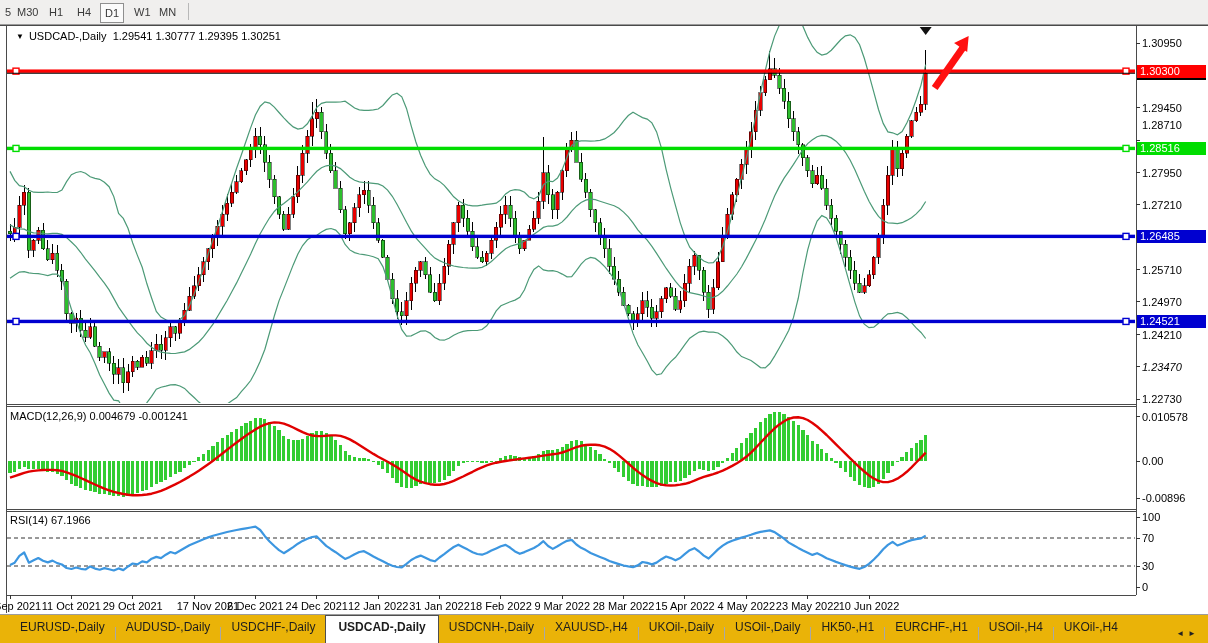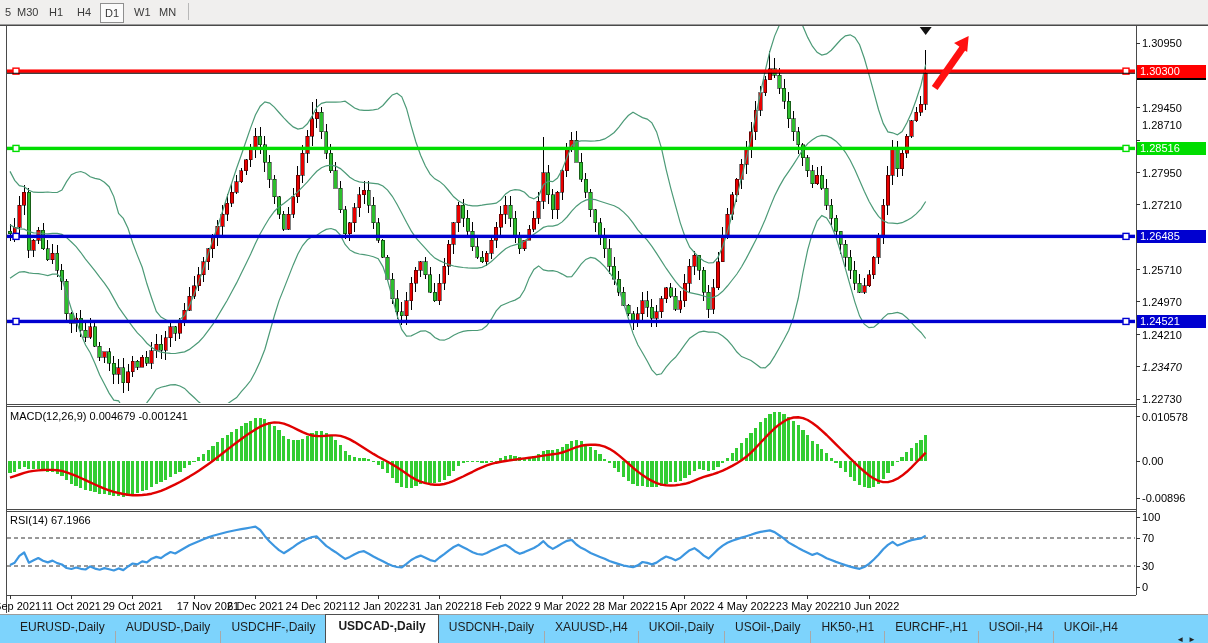--- a/index.html
+++ b/index.html
@@ -16,22 +16,22 @@
   svg{position:absolute;left:0;top:0;}
   .lbl{position:absolute;font-size:11px;color:#000;white-space:nowrap;line-height:13px;}
   .badge{position:absolute;left:1137px;width:66px;height:13px;color:#fff;font-size:11px;
          line-height:13px;padding-left:3px;}
   #title{position:absolute;left:16px;top:30px;font-size:11px;color:#000;}
   #title .caret{font-size:8px;margin-right:5px;vertical-align:1px;}
   .indlabel{position:absolute;left:10px;font-size:11px;color:#000;}
   .datelbl{position:absolute;top:600px;width:90px;margin-left:-45px;text-align:center;
            font-size:11px;color:#000;white-space:nowrap;}
   
-  #tabbar{position:absolute;left:0;top:614px;width:1208px;height:29px;background:#7dd3fc;
-          border-top:1px solid #9c9c9c;display:flex;align-items:flex-end;}
+  #tabbar{position:absolute;left:0;top:614px;width:1208px;height:29px;background:#eab308;
+          border-top:1px solid #9c9c9c;display:flex;align-items:center;}
   .tab{font-size:12px;color:#1d1d1d;padding:5px 10px 0 10px;height:24px;cursor:default;white-space:nowrap;}
   .tab.active{background:#fff;border:1px solid #4e4e4e;border-bottom:none;font-weight:bold;
               padding:4px 12px 0 12px;height:25px;}
   .tabdiv{width:1px;height:13px;background:#a8a8a8;margin-top:7px;}
   #tabscroll{margin-left:auto;padding:7px 8px 0 0;font-size:8px;color:#222;letter-spacing:4px;}
 </style>
 </head>
 <body>
 
 <div id="app">
@@ -718,20 +718,23 @@
         <line x1="500.88" y1="595" x2="500.88" y2="599"></line>
         <line x1="562.24" y1="595" x2="562.24" y2="599"></line>
         <line x1="623.6" y1="595" x2="623.6" y2="599"></line>
         <line x1="684.9599999999999" y1="595" x2="684.9599999999999" y2="599"></line>
         <line x1="746.3199999999999" y1="595" x2="746.3199999999999" y2="599"></line>
         <line x1="807.68" y1="595" x2="807.68" y2="599"></line>
         <line x1="869.04" y1="595" x2="869.04" y2="599"></line>
       </g>
     </svg>
 
+  <div id="title">
+    <span class="caret">▼</span><span>USDCAD-,Daily</span>&nbsp;&nbsp;<span>1.29541 1.30777 1.29395 1.30251</span>
+  </div>
 
   <div class="indlabel" style="top:410px;">
     <span>MACD(12,26,9)</span>
     <span>0.004679</span>
     <span>-0.001241</span>
   </div>
 
   <div class="indlabel" style="top:514px;">
     <span>RSI(14)</span>
     <span>67.1966</span>

